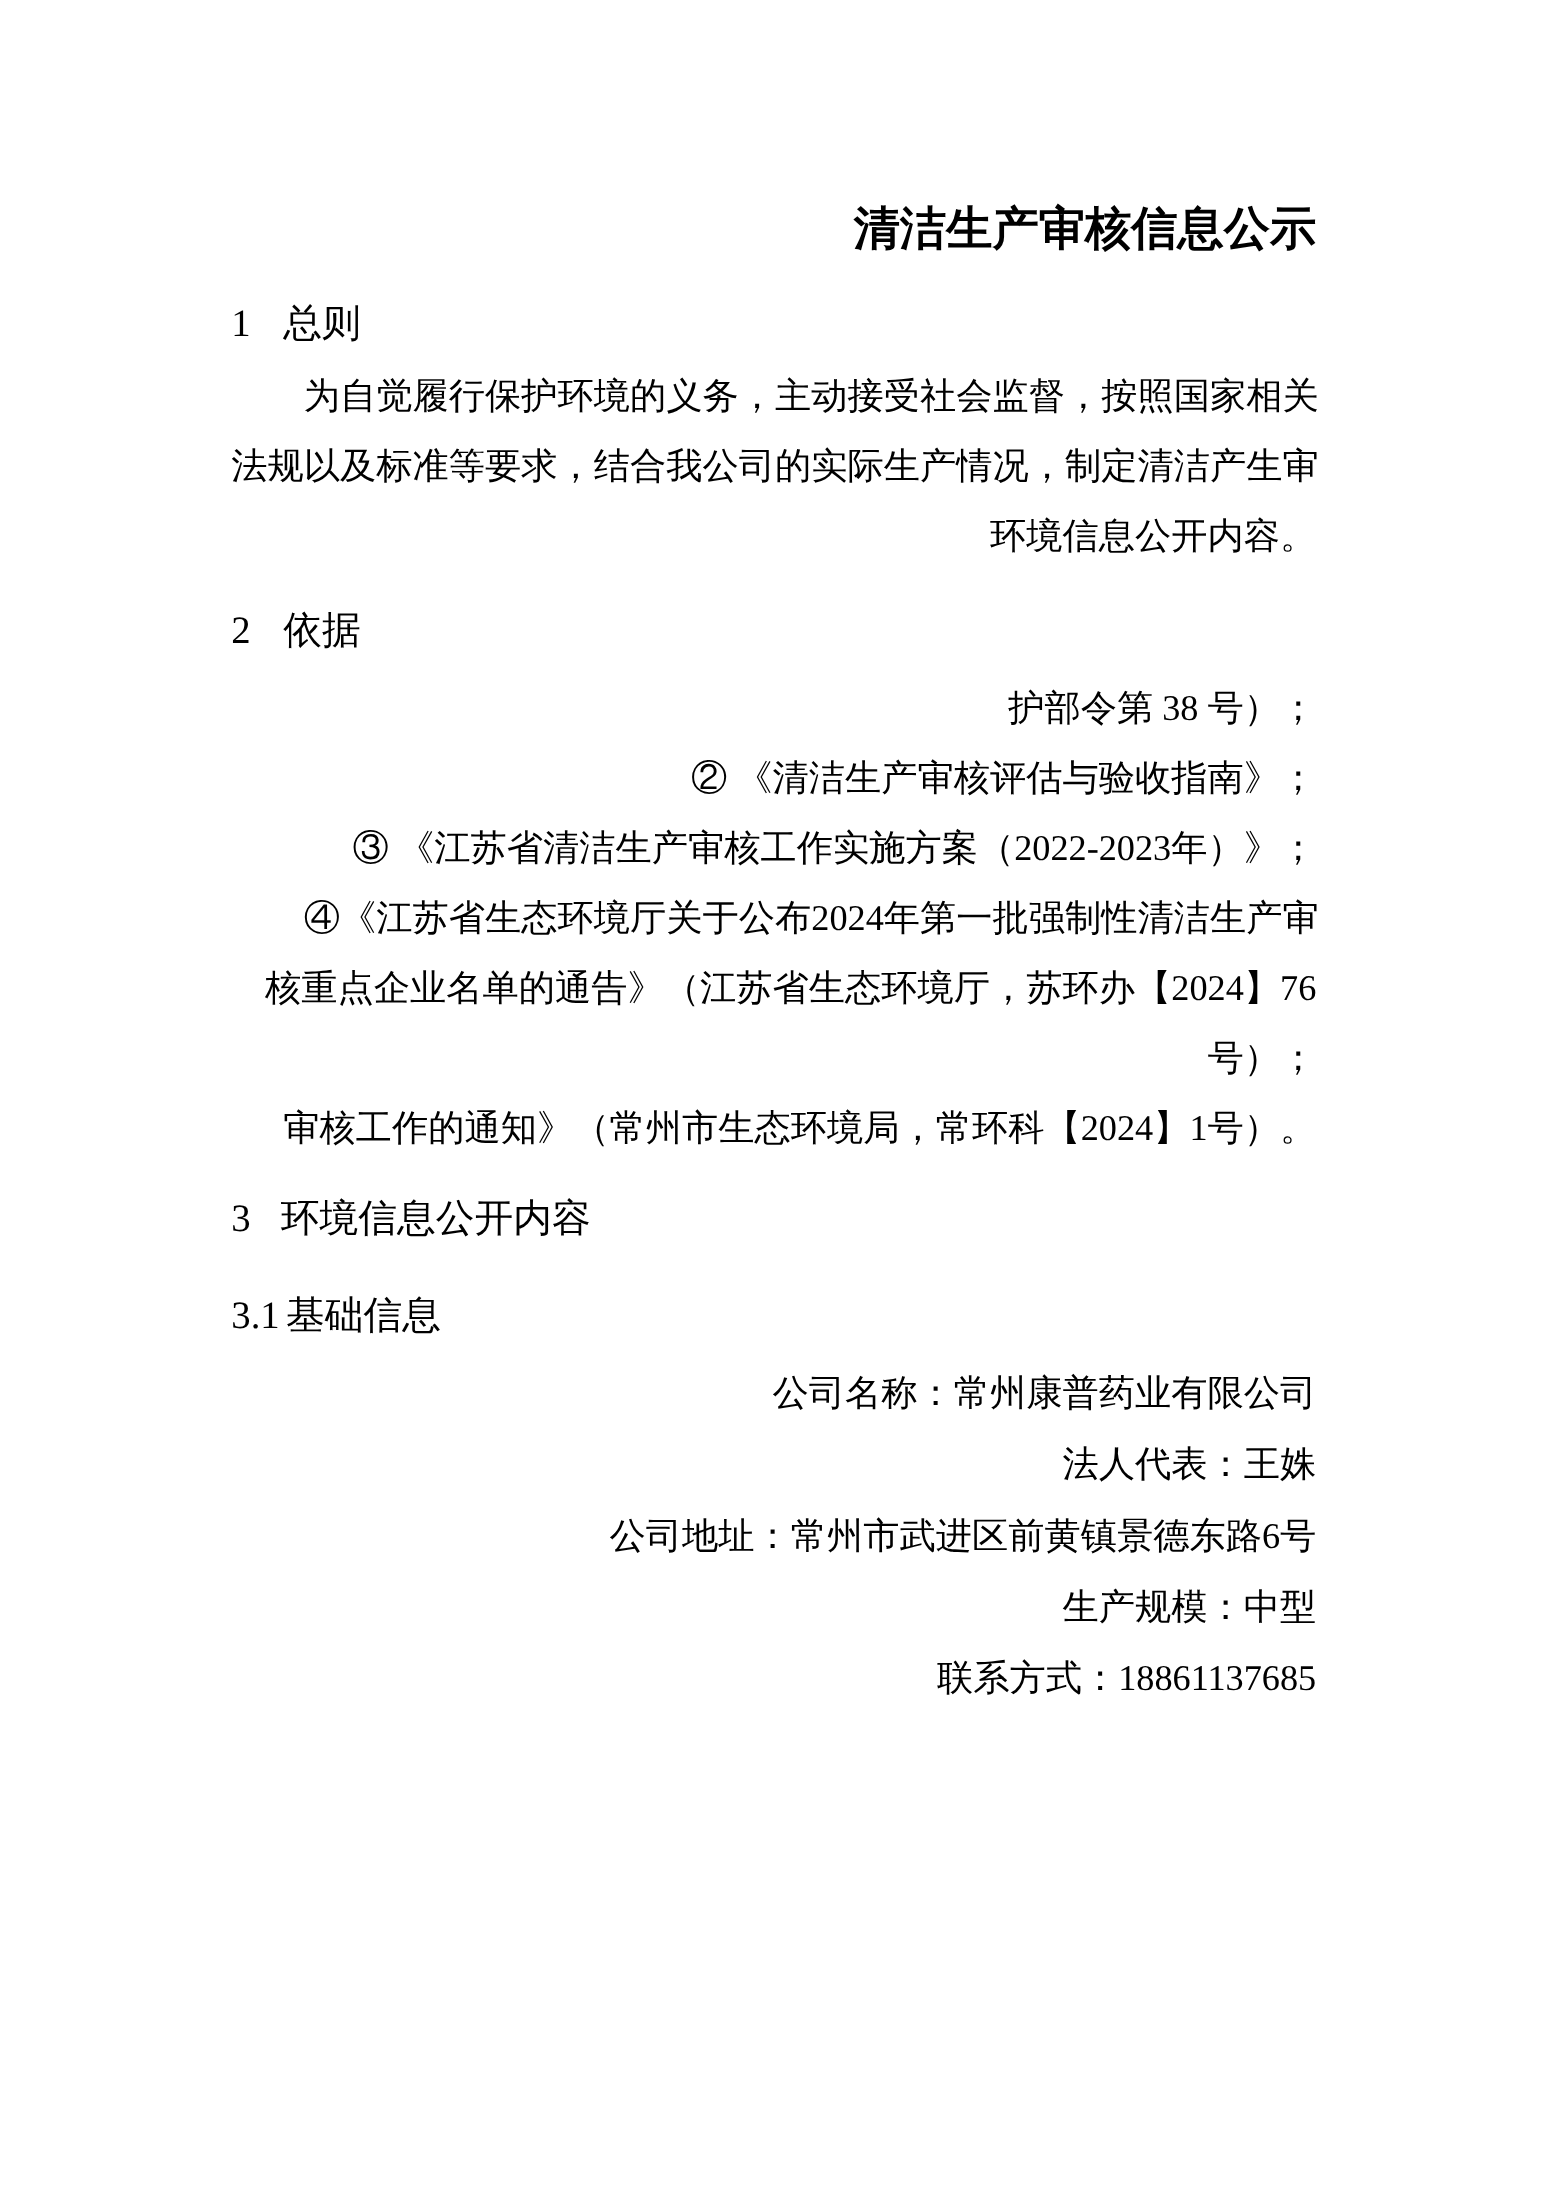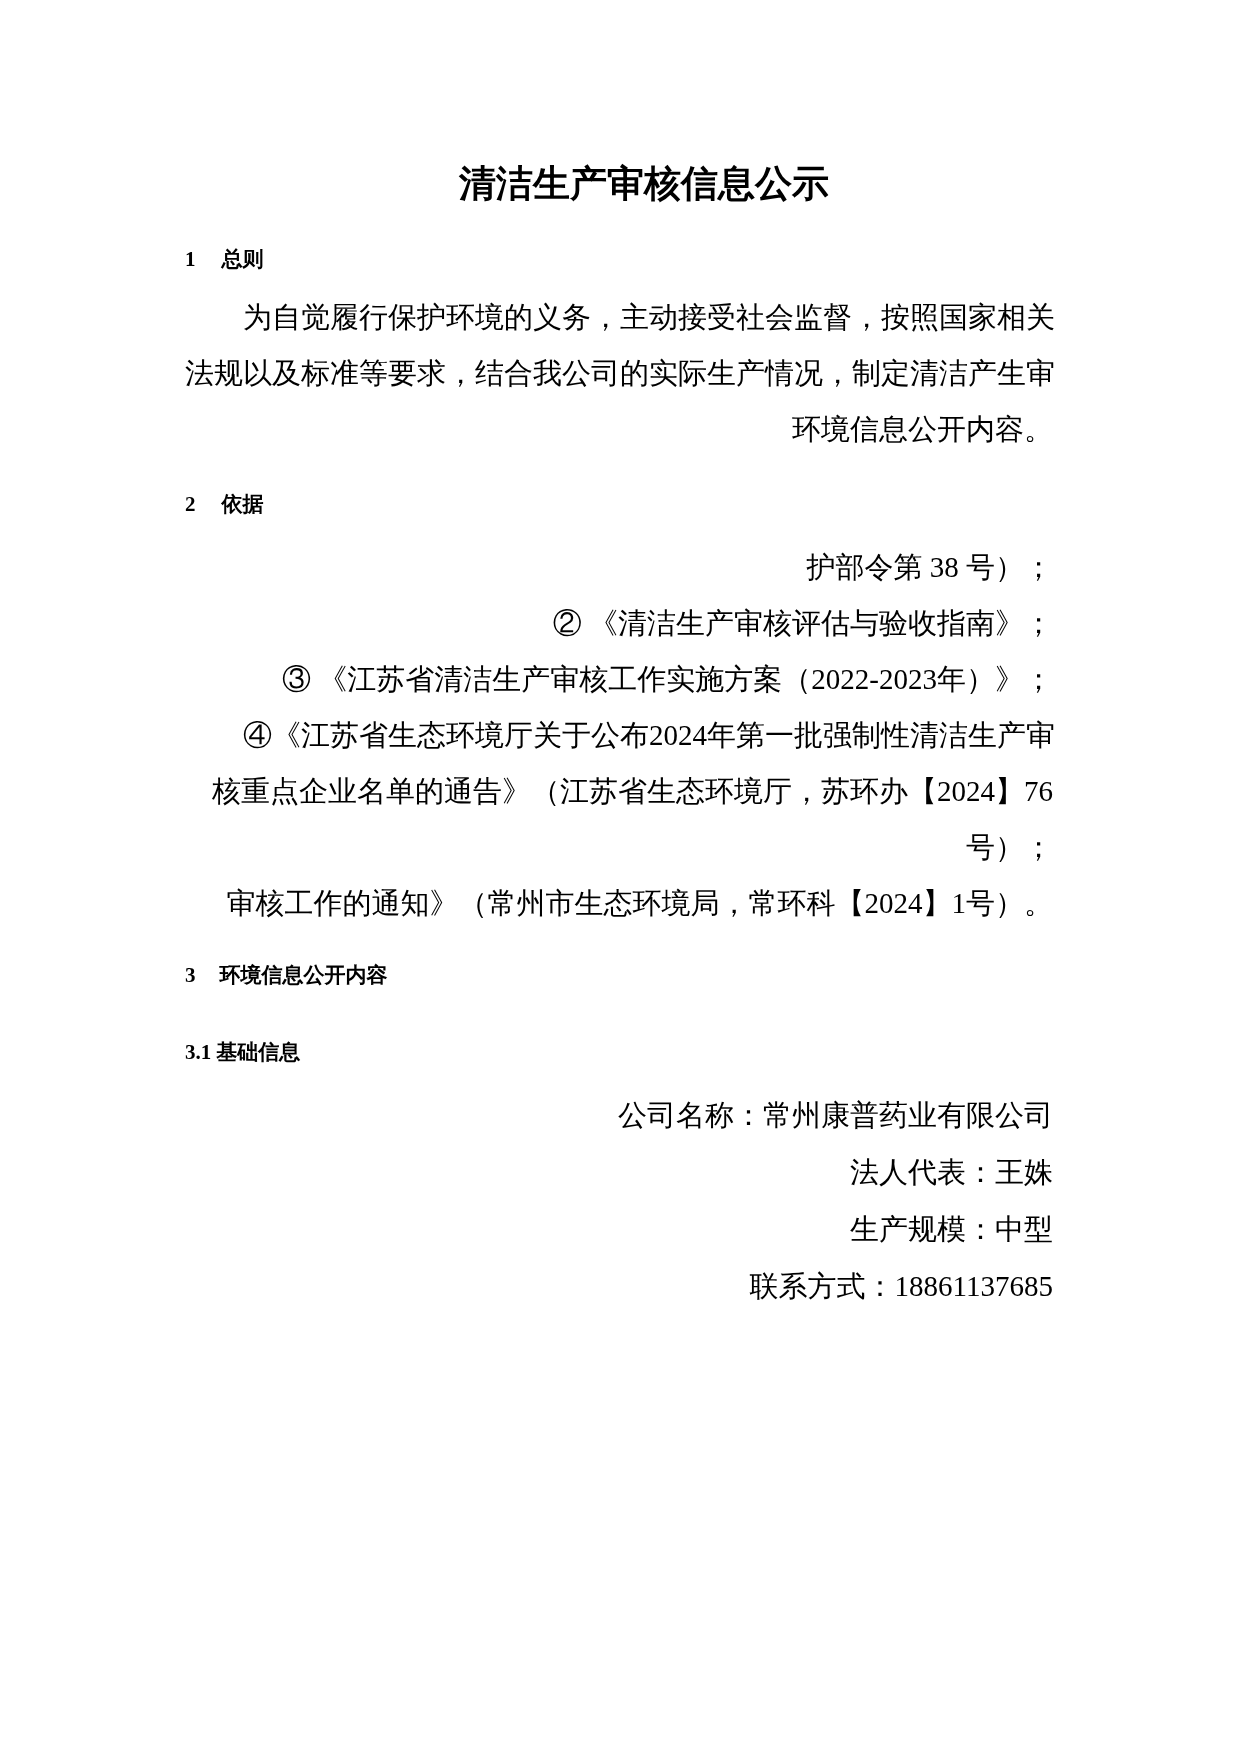--- a/index.html
+++ b/index.html
@@ -15,27 +15,27 @@
     color: #000000;
     font-family: "Liberation Serif", "DejaVu Serif", serif;
     box-sizing: border-box;
     padding: 155px 187px 0 185px;
     overflow: hidden;
   }
   .doc-title {
     font-size: 37px;
     font-weight: 700;
     line-height: 58px;
-    text-align: center;
+    text-align: right;
     margin: 0 0 0 50px;
     white-space: nowrap;
   }
   .heading {
-    font-size: 21px;
-    font-weight: 700;
+    font-size: 31px;
+    font-weight: 400;
     line-height: 56px;
     white-space: nowrap;
   }
   .heading .h-num { display: inline-block; }
   .h1-totality { margin-top: 18px; }
   .h1-totality .h-num { margin-right: 26px; }
   .h2-basis { margin-top: 19px; }
   .h2-basis .h-num { margin-right: 26px; }
   .h3-env { margin-top: 16px; }
   .h3-env .h-num { margin-right: 24px; }
@@ -94,17 +94,18 @@
     <span class="h-num">3</span><span>环境信息公开内容</span>
   </div>
 
   <div class="heading h31-basic">
     <span class="h-num">3.1</span><span>基础信息</span>
   </div>
 
   <div class="para info">
     <div class="line indent">公司名称：常州康普药业有限公司</div>
     <div class="line indent">法人代表：王姝</div>
+    <div class="line indent">公司地址：常州市武进区前黄镇景德东路6号</div>
     <div class="line indent">生产规模：中型</div>
     <div class="line indent">联系方式：18861137685</div>
   </div>
 
 </div>
 
 </body></html>

